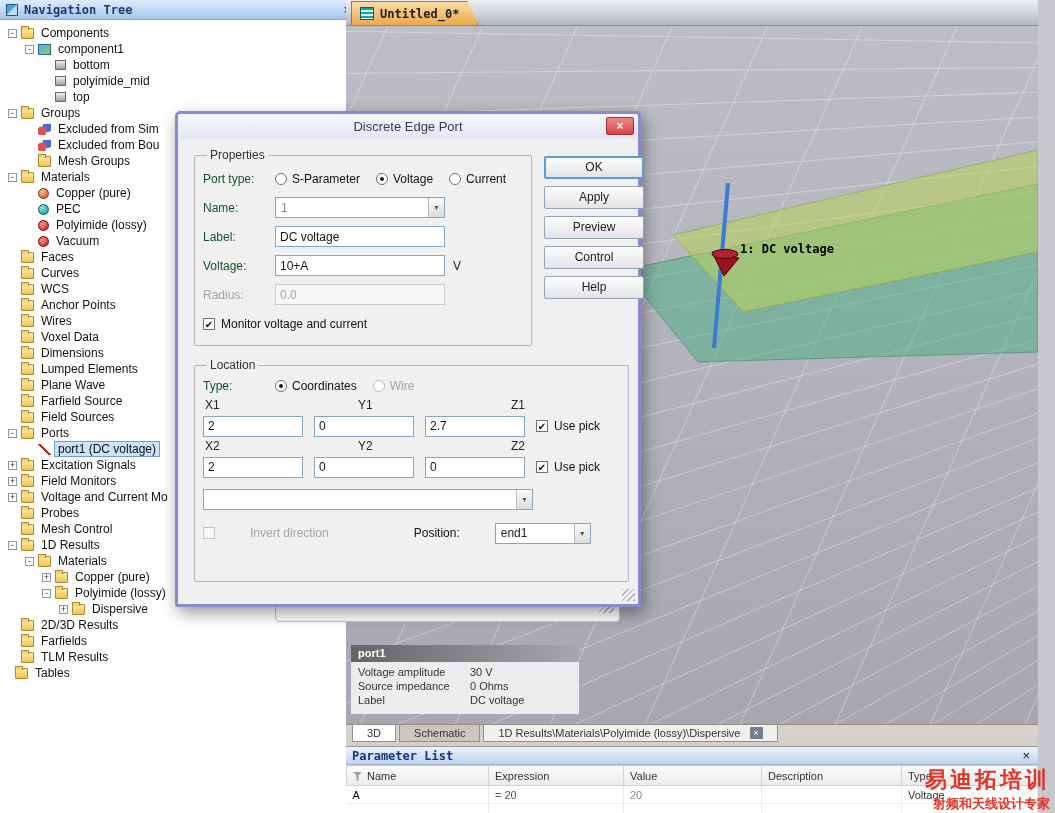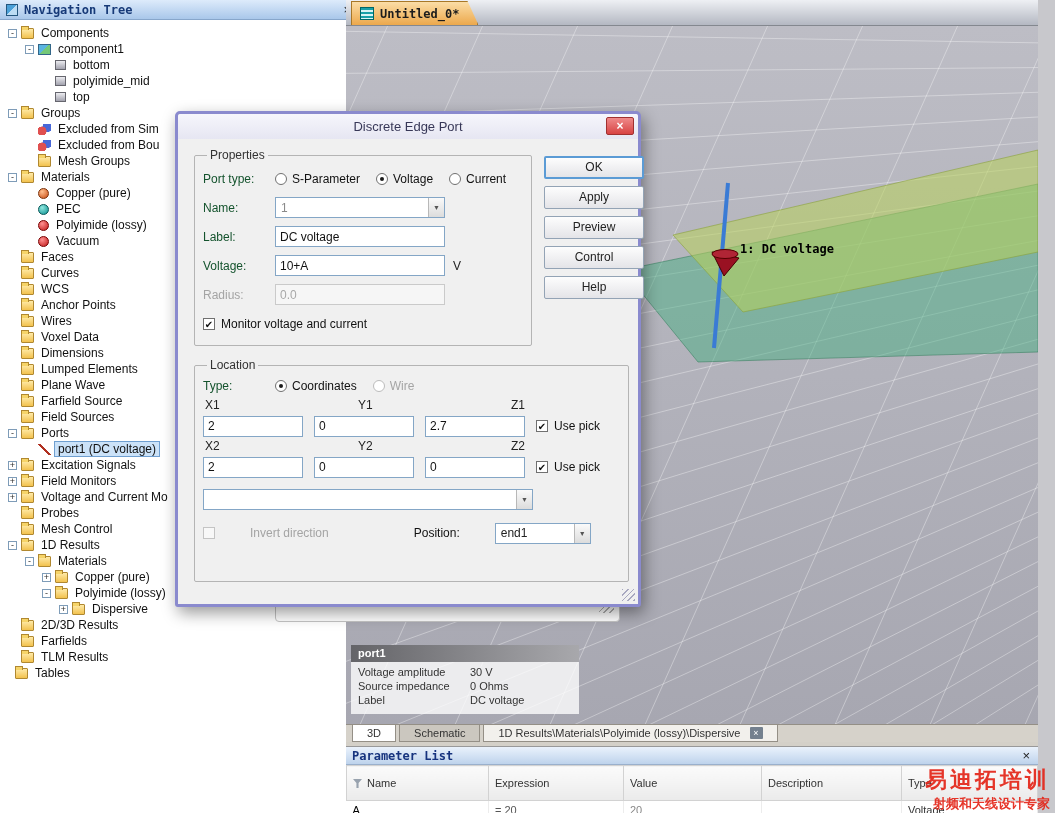--- a/index.html
+++ b/index.html
@@ -49,21 +49,21 @@
   .vtab{display:flex;align-items:center;padding:0 14px;border:1px solid #948f86;border-top:none;background:#cbc7bf;color:#333;margin-right:3px;}
   .vtab.active{background:#ffffff;}
   .vtab.light{background:#f2f0ec;}
   .vtab .x{margin-left:9px;width:13px;height:12px;background:#74808e;color:#fff;font-size:9px;line-height:12px;text-align:center;border-radius:1px;}
 
   
   #plist{position:absolute;left:0;top:746px;width:692px;height:67px;background:#fff;border-top:1px solid #999;}
   #plist-cap{height:18px;background:linear-gradient(#eaf2fc,#bed3ec);display:flex;align-items:center;padding:0 6px;border-bottom:1px solid #9ab0cc;}
   #plist-cap .t{font-family:"DejaVu Sans Mono",monospace;font-weight:bold;color:#16337e;font-size:12px;flex:1;}
   #ptable{width:100%;border-collapse:collapse;font-size:11px;table-layout:fixed;}
-  #ptable th{font-weight:normal;color:#333;background:linear-gradient(#fbfbfb,#ebebeb);border:1px solid #d2d2d2;text-align:left;padding:2px 6px;height:35px;white-space:nowrap;overflow:hidden;}
+  #ptable th{font-weight:normal;color:#333;background:linear-gradient(#fbfbfb,#ebebeb);border:1px solid #d2d2d2;text-align:left;padding:2px 6px;height:20px;white-space:nowrap;overflow:hidden;}
   #ptable th:nth-child(1){width:142px;}#ptable th:nth-child(2){width:135px;}#ptable th:nth-child(3){width:138px;}#ptable th:nth-child(4){width:140px;}
   #ptable td{border-right:1px solid #ececec;border-bottom:1px solid #ececec;padding:2px 6px;height:18px;white-space:nowrap;overflow:hidden;}
   td.c-name{color:#000;}td.c-expression{color:#555;}td.c-value{color:#888;}td.c-type{color:#333;}
   tr.partial td{height:9px;border-bottom:none;}
   .funnel{display:inline-block;width:9px;height:9px;margin-right:5px;background:#98a2ae;clip-path:polygon(0 0,100% 0,62% 45%,62% 100%,38% 100%,38% 45%);vertical-align:-1px;}
 
   
   #substrip{position:absolute;left:275px;top:590px;width:345px;height:32px;background:#fff;border:1px solid #c4c4c4;border-radius:4px;z-index:40;}
   #substrip .grip{position:absolute;right:5px;top:9px;width:15px;height:13px;background:repeating-linear-gradient(135deg,#b0b0b0 0 1px,transparent 1px 4px);}
   #dialog{position:absolute;left:175px;top:111px;width:466px;height:496px;background:#f0f0f0;border:3px solid #8a8ace;border-radius:5px 5px 3px 3px;box-shadow:3px 6px 16px rgba(0,0,0,.4);z-index:50;}

